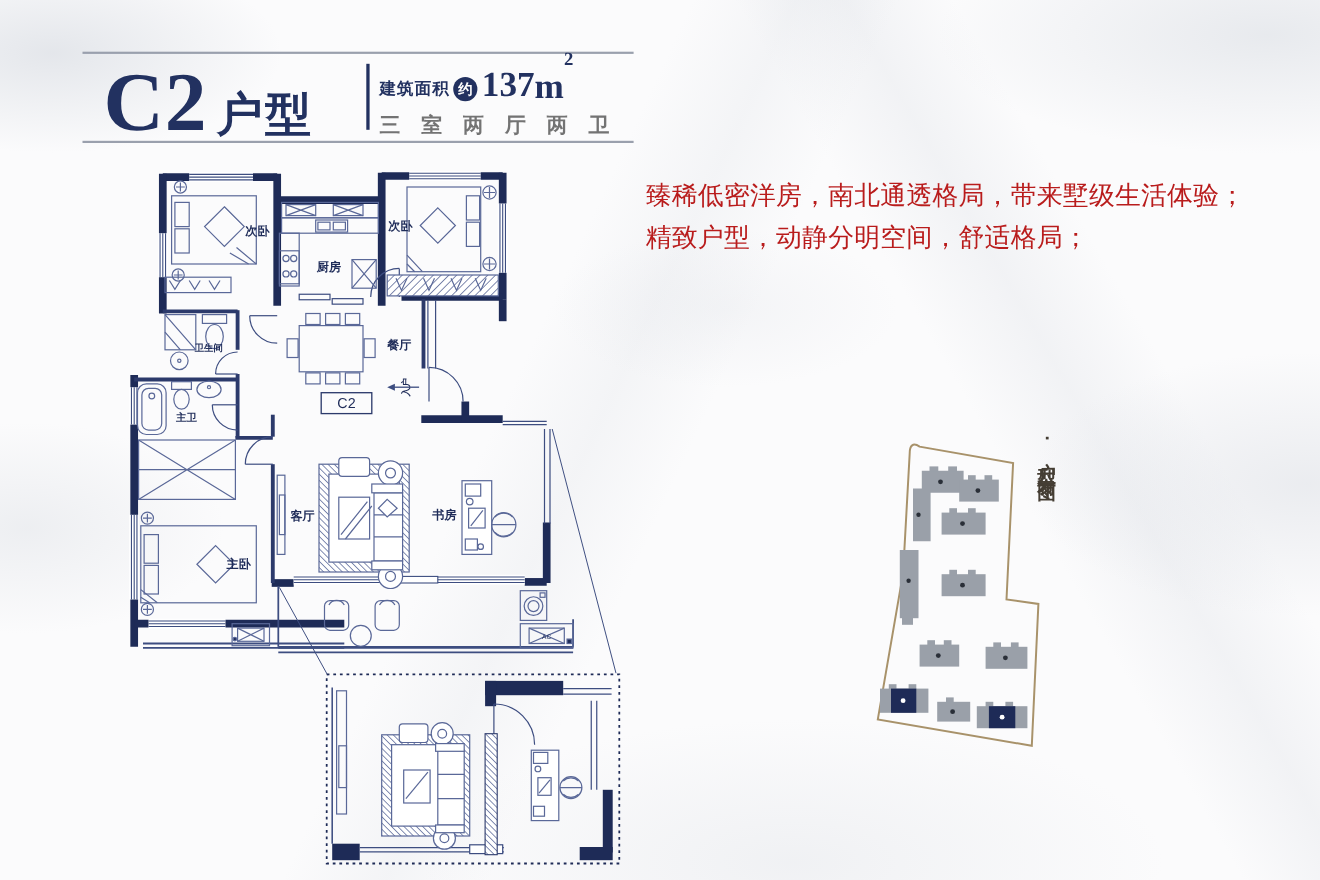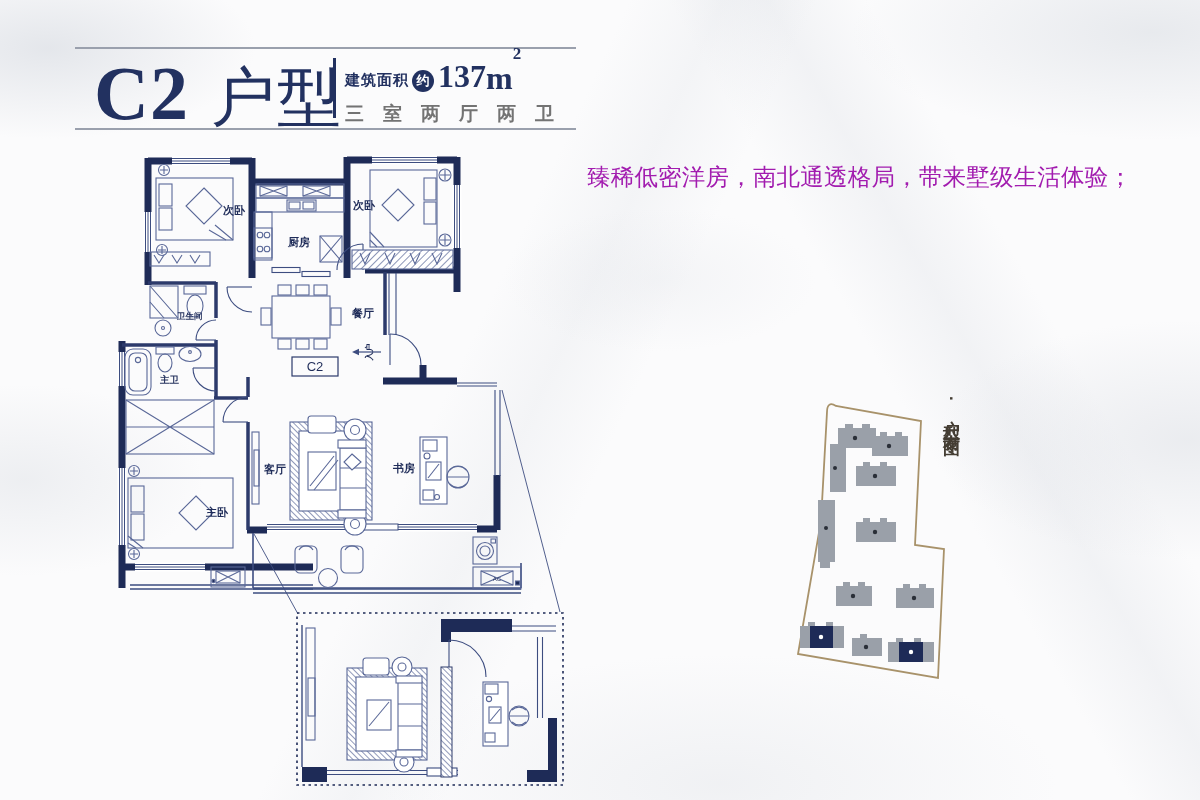--- a/index.html
+++ b/index.html
@@ -14,32 +14,32 @@
       radial-gradient(ellipse 420px 200px at 99% 55%, rgba(210,214,221,.4), transparent 60%),
       radial-gradient(ellipse 300px 160px at 2% 60%, rgba(214,218,224,.38), transparent 60%),
       radial-gradient(ellipse 520px 200px at 60% 98%, rgba(214,218,224,.30), transparent 65%),
       radial-gradient(ellipse 260px 120px at 55% 35%, rgba(220,223,229,.25), transparent 60%),
       linear-gradient(115deg, transparent 40%, rgba(216,220,226,.22) 46%, transparent 52%),
       linear-gradient(60deg, transparent 68%, rgba(212,216,223,.25) 74%, transparent 80%);
   }
   .hdr-rule{position:absolute;left:75px;width:501px;height:1.5px;background:#9aa0ad;}
   .hdr-title{position:absolute;left:94px;top:50px;display:flex;align-items:baseline;color:#223160;}
   .hdr-title .code{font-family:"Liberation Serif", serif;font-weight:bold;font-size:76px;letter-spacing:1px;}
-  .hdr-title .suffix{font-size:64px;font-weight:normal;margin-left:22px;letter-spacing:2px;}
+  .hdr-title .suffix{font-size:42px;font-weight:bold;margin-left:8px;letter-spacing:2px;}
   .hdr-divider{position:absolute;left:333px;top:58px;width:2.5px;height:60px;background:#223160;}
   .area-row{position:absolute;left:345px;top:60px;display:flex;align-items:flex-start;color:#223160;white-space:nowrap;}
   .area-prefix{font-size:15px;font-weight:bold;letter-spacing:1px;align-self:flex-end;padding-bottom:7px;}
   .approx-badge{width:22px;height:22px;border-radius:50%;background:#223160;color:#fff;
      font-size:13px;font-weight:bold;display:flex;align-items:center;justify-content:center;
      align-self:flex-end;margin:0 4px 5px 3px;}
   .area-num{font-family:"Liberation Serif", serif;font-weight:bold;font-size:32px;line-height:1;}
   .area-unit{font-family:"Liberation Serif", serif;font-weight:bold;font-size:32px;}
   .area-sup{font-family:"Liberation Serif", serif;font-weight:bold;font-size:17px;vertical-align:super;position:relative;top:-16px;}
   .spec-row{position:absolute;left:345px;top:101px;font-size:19px;font-weight:bold;color:#737373;letter-spacing:19px;white-space:nowrap;}
-  .desc{position:absolute;left:587px;top:158px;width:585px;color:#a21caf;
+  .desc{position:absolute;left:587px;top:158px;width:585px;color:#b91c1c;
         font-size:23.5px;line-height:38.5px;font-weight:500;letter-spacing:.2px;}
   .site-caption{position:absolute;left:941px;top:396px;writing-mode:vertical-rl;
         color:#443d33;font-size:17px;font-weight:bold;letter-spacing:5px;line-height:20px;}
   svg text{font-family:"Liberation Sans", sans-serif;}
   .roomlab{fill:#1f2c59;font-weight:bold;}
 </style>
 </head>
 <body>
 <div class="marble"></div>
 
@@ -54,20 +54,21 @@
   <span class="area-prefix">建筑面积</span>
   <span class="approx-badge">约</span>
   <span class="area-num">137</span>
   <span class="area-unit">m</span>
   <span class="area-sup">2</span>
 </div>
 <div class="spec-row">三室两厅两卫</div>
 
 <div class="desc">
   <div>臻稀低密洋房，南北通透格局，带来墅级生活体验；</div>
+  <div>精致户型，动静分明空间，舒适格局；</div>
 </div>
 
 <svg style="position:absolute;left:100px;top:145px;" width="470" height="655" viewBox="100 145 470 655">
   <defs>
     <pattern id="hatch" width="5" height="5" patternTransform="rotate(45)" patternUnits="userSpaceOnUse">
       <rect width="5" height="5" fill="#ffffff"></rect>
       <line x1="0" y1="0" x2="0" y2="5" stroke="#5a6898" stroke-width="1.4"></line>
     </pattern>
     <pattern id="hatch2" width="4" height="4" patternTransform="rotate(-45)" patternUnits="userSpaceOnUse">
       <rect width="4" height="4" fill="#ffffff"></rect>

